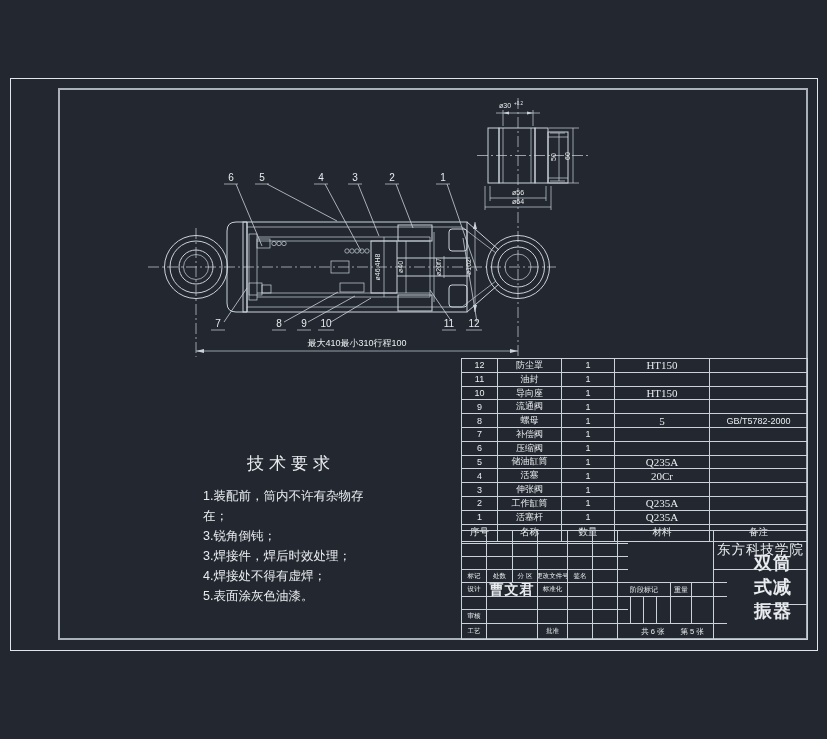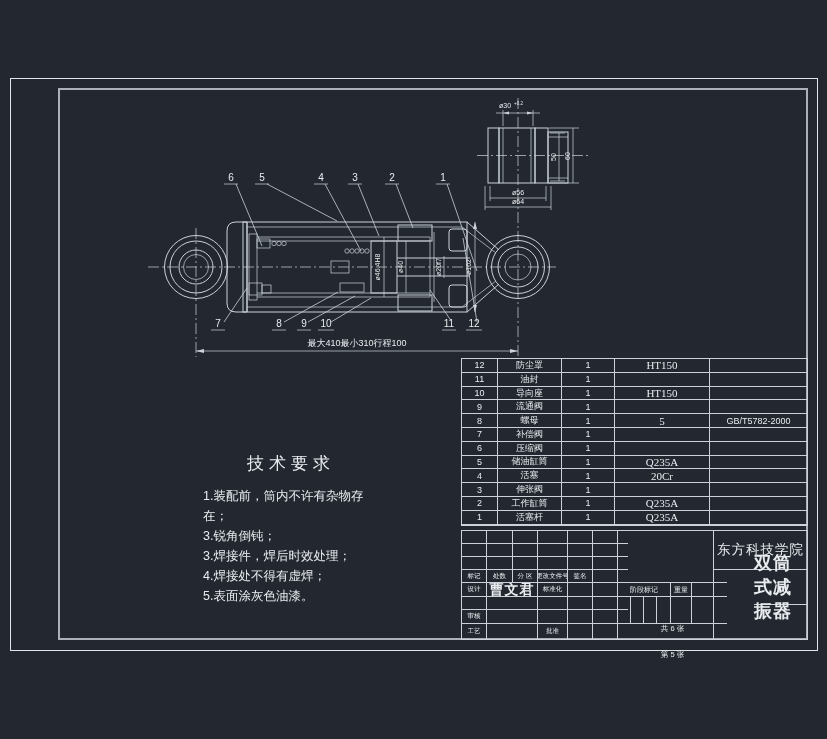--- a/index.html
+++ b/index.html
@@ -47,21 +47,21 @@
   .grow:last-child{border-bottom:none;}
   .g6{grid-template-columns:25px 26px 25px 30px 25px 1fr;}
   .g5{grid-template-columns:25px 51px 30px 25px 1fr;}
   .gc{border-right:1px solid var(--ln);display:flex;align-items:center;justify-content:center;
       overflow:hidden;white-space:nowrap;}
   .gc:last-child{border-right:none;margin-left:35px;}
   .gc.name{font-size:14px;font-weight:bold;letter-spacing:1px;}
   .tb-mid{width:96px;border-right:1px solid var(--ln);box-sizing:border-box;
           display:grid;grid-template-rows:52px 14px 27px 1fr;}
   .mrow{border-bottom:1px solid var(--ln);display:grid;font-size:7px;}
-  .mrow:last-child{border-bottom:none;flex-direction:column;}
+  .mrow:last-child{border-bottom:none;}
   .mh{grid-template-columns:53px 21px 1fr;}
   .mm{grid-template-columns:13px 13px 13px 14px 21px 1fr;}
   .scale-val{font-size:11px;font-weight:bold;}
   .sheets{display:flex;align-items:center;justify-content:center;gap:16px;font-size:7.5px;
           border-bottom:none;}
   .tb-right{flex:1;display:grid;grid-template-rows:39px 35px 1fr;}
   .company{border-bottom:1px solid var(--ln);display:flex;align-items:center;justify-content:center;
            font-size:13.5px;font-weight:normal;letter-spacing:1px;}
   .dwgname{border-bottom:1px solid var(--ln);display:flex;align-items:center;justify-content:center;
            font-size:18px;font-weight:bold;letter-spacing:1px;margin-left:40px;}
@@ -350,20 +350,27 @@
         <div class="tc mat">Q235A</div>
         <div class="tc"></div>
     </div>
     <div class="trow">
       <div class="tc">1</div>
         <div class="tc">活塞杆</div>
         <div class="tc">1</div>
         <div class="tc mat">Q235A</div>
         <div class="tc"></div>
     </div>
+    <div class="trow hdr">
+      <div class="tc">序号</div>
+        <div class="tc">名称</div>
+        <div class="tc">数量</div>
+        <div class="tc">材料</div>
+        <div class="tc">备注</div>
+    </div>
   </div>
 
   <div id="tblock">
     <div class="tb-left">
       <div class="grow g6">
           <div class="gc"></div>
           <div class="gc"></div>
           <div class="gc"></div>
           <div class="gc"></div>
           <div class="gc"></div>

